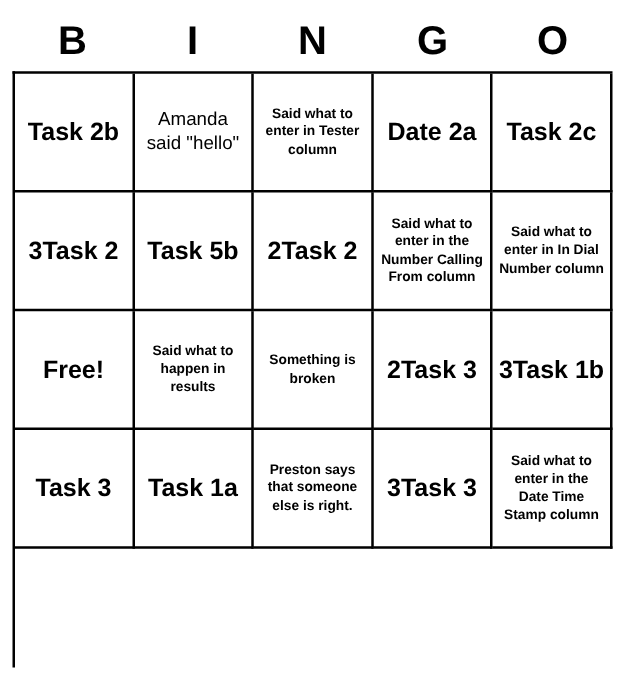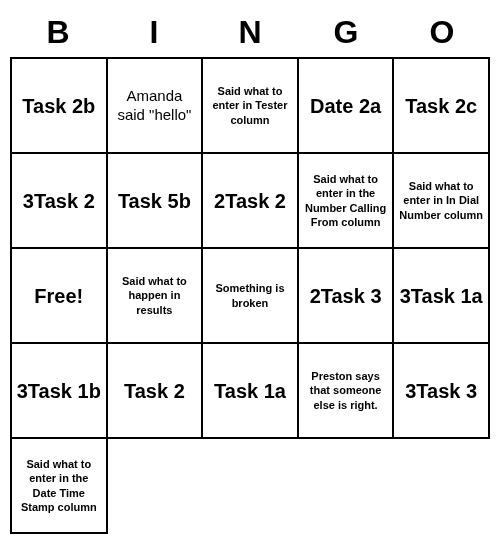--- a/index.html
+++ b/index.html
@@ -112,27 +112,24 @@
     <div class="cell">
       <span class="cell-text small">Said what to happen in results</span>
     </div>
     <div class="cell">
       <span class="cell-text small">Something is broken</span>
     </div>
     <div class="cell">
       <span class="cell-text large">2Task 3</span>
     </div>
     <div class="cell">
-      <span class="cell-text large">3Task 1a</span>
-    </div>
-    <div class="cell">
       <span class="cell-text large">3Task 1b</span>
     </div>
     <div class="cell">
-      <span class="cell-text large">Task 2</span>
+      <span class="cell-text large">Task 3</span>
     </div>
     <div class="cell">
       <span class="cell-text large">Task 1a</span>
     </div>
     <div class="cell">
       <span class="cell-text small">Preston says that someone else is right.</span>
     </div>
     <div class="cell">
       <span class="cell-text large">3Task 3</span>
     </div>

